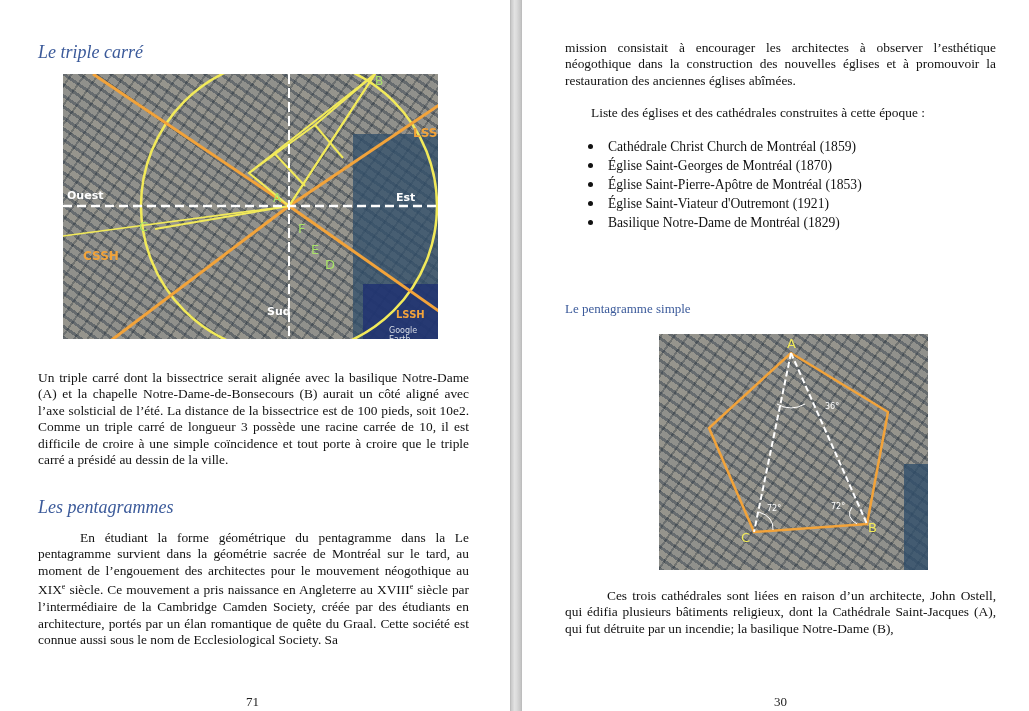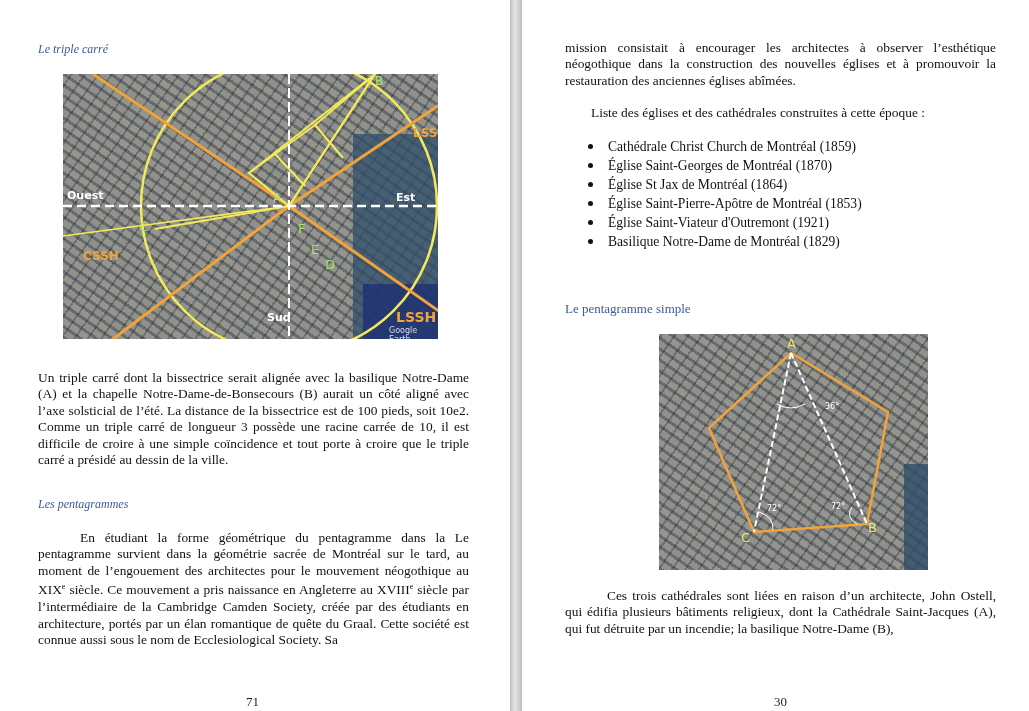--- a/index.html
+++ b/index.html
@@ -10,21 +10,21 @@
   .page-left { left: 0; width: 510px; }
   .page-right { left: 522px; width: 491px; }
 
   .gutter {
     position: absolute; left: 510px; top: 0; width: 12px; height: 711px;
     background: linear-gradient(to right, #c8c8c8 0%, #e2e2e2 35%, #dcdcdc 55%, #c4c4c4 100%);
     border-left: 1px solid #bdbdbd; border-right: 1px solid #bdbdbd;
   }
 
   .heading {
-    position: absolute; font-size: 12px; color: #3b5a9a;
+    position: absolute; font-size: 18px; color: #3b5a9a;
   }
   .heading.italic { font-style: italic; }
 
   .body-text {
     position: absolute; font-size: 13.4px; line-height: 16.4px; text-align: justify;
     color: #111;
   }
   .indent { text-indent: 42px; }
 
   .page-number { position: absolute; font-size: 13px; color: #222; margin-top: 48px; }
@@ -74,24 +74,24 @@
       <line x1="212" y1="80" x2="242" y2="112" stroke="#f2ea5a" stroke-width="2"></line>
       <line x1="252" y1="51" x2="280" y2="84" stroke="#f2ea5a" stroke-width="2"></line>
       <line x1="226" y1="132" x2="92" y2="155" stroke="#f2ea5a" stroke-width="2"></line>
       <line x1="226" y1="132" x2="0" y2="162" stroke="#f2ea5a" stroke-width="1.5"></line>
 
       <line x1="0" y1="132" x2="375" y2="132" stroke="#ffffff" stroke-width="2.5" stroke-dasharray="9,5"></line>
       <line x1="226" y1="0" x2="226" y2="265" stroke="#ffffff" stroke-width="2" stroke-dasharray="10,4"></line>
     </svg>
     <span class="map-label" style="left:4px; top:115px; color:#fff; font-size:11px;">Ouest</span>
     <span class="map-label" style="left:333px; top:117px; color:#fff; font-size:11px;">Est</span>
-    <span class="map-label" style="left:204px; top:237px; color:#fff; font-size:11px;">Sud</span>
+    <span class="map-label" style="left:204px; top:231px; color:#fff; font-size:11px;">Sud</span>
     <span class="map-label" style="left:350px; top:52px; color:#f2a33a; font-size:12px;">LSSE</span>
     <span class="map-label" style="left:20px; top:175px; color:#f2a33a; font-size:12px;">CSSH</span>
-    <span class="map-label" style="left:333px; top:235px; color:#f2a33a; font-size:14px;">LSSH</span>
+    <span class="map-label" style="left:333px; top:235px; color:#f2a33a; font-size:10px;">LSSH</span>
     <span class="map-label" style="left:326px; top:252px; color:#d8dde6; font-size:8px; font-weight:normal;">Google Earth</span>
     <span class="map-label" style="left:210px; top:117px; color:#a9e36a; font-size:12px; font-weight:normal;">A</span>
     <span class="map-label" style="left:312px; top:0px; color:#a9e36a; font-size:12px; font-weight:normal;">B</span>
     <span class="map-label" style="left:76px; top:145px; color:#a9e36a; font-size:13px; font-weight:normal;">C</span>
     <span class="map-label" style="left:262px; top:183px; color:#a9e36a; font-size:13px; font-weight:normal;">D</span>
     <span class="map-label" style="left:248px; top:168px; color:#a9e36a; font-size:13px; font-weight:normal;">E</span>
     <span class="map-label" style="left:235px; top:147px; color:#a9e36a; font-size:13px; font-weight:normal;">F</span>
   </div>
 
   <p class="body-text" style="left:38px; top:370px; width:431px;">Un triple carré dont la bissectrice serait alignée avec la basilique Notre-Dame (A) et la chapelle Notre-Dame-de-Bonsecours (B) aurait un côté aligné avec l’axe solsticial de l’été. La distance de la bissectrice est de 100 pieds, soit 10e2. Comme un triple carré de longueur 3 possède une racine carrée de 10, il est difficile de croire à une simple coïncidence et tout porte à croire que le triple carré a présidé au dessin de la ville.</p>
@@ -106,21 +106,20 @@
 <div class="gutter"></div>
 
 <div class="page page-right">
   <p class="body-text" style="left:43px; top:40px; width:431px;">mission consistait à encourager les architectes à observer l’esthétique néogothique dans la construction des nouvelles églises et à promouvoir la restauration des anciennes églises abîmées.</p>
 
   <p class="body-text" style="left:69px; top:105px; width:420px; text-align:left;">Liste des églises et des cathédrales construites à cette époque :</p>
 
   <ul class="church-list" style="left:44px; top:137px; width:420px;">
     <li>Cathédrale Christ Church de Montréal (1859)</li>
     <li>Église Saint-Georges de Montréal (1870)</li>
-    <li>Église St Jax de Montréal (1864)</li>
     <li>Église Saint-Pierre-Apôtre de Montréal (1853)</li>
     <li>Église Saint-Viateur d'Outremont (1921)</li>
     <li>Basilique Notre-Dame de Montréal (1829)</li>
   </ul>
 
   <div class="heading" style="left:43px; top:301px; font-size:13px;">Le pentagramme simple</div>
 
   <div class="map" style="left:137px; top:334px; width:269px; height:236px;">
     <svg width="269" height="236" viewBox="0 0 269 236">
       <rect x="245" y="130" width="24" height="106" fill="#2f4d6a" opacity="0.8"></rect>

